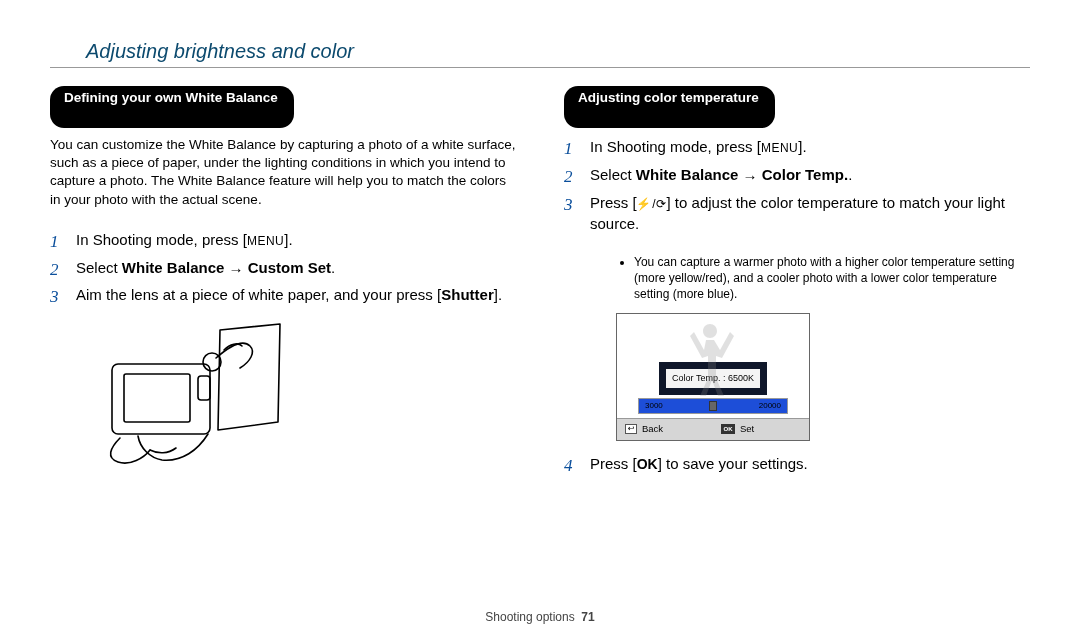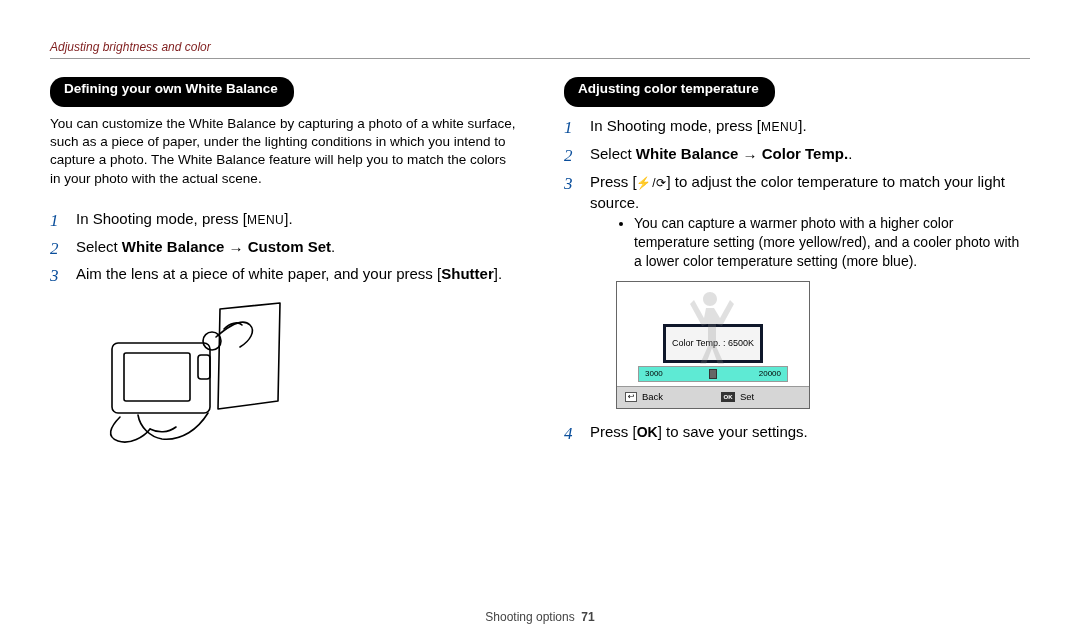--- a/index.html
+++ b/index.html
@@ -6,42 +6,43 @@
   body {
     width: 1080px;
     height: 630px;
     background: #fff;
     font-family: "Segoe UI", "Helvetica Neue", Arial, sans-serif;
     color: #000;
     position: relative;
     padding: 40px 50px 30px 50px;
   }
   .page-header {
-    font-size: 12px;
+    font-size: 20px;
     font-style: italic;
-    color: #7f1d1d;
+    color: #0c4a6e;
     margin-bottom: 4px;
+    margin-left: 36px;
   }
   .header-rule {
     border: none;
     border-top: 1px solid #999;
     margin-bottom: 18px;
   }
   .columns {
     display: flex;
     gap: 48px;
   }
   .col { flex: 1; }
   .pill {
     display: inline-block;
     background: #000;
     color: #fff;
     font-weight: 600;
     font-size: 13.5px;
-    padding: 4px 16px 11px 14px;
+    padding: 4px 16px 23px 14px;
     border-radius: 14px;
     margin-bottom: 8px;
   }
   .intro {
     font-size: 13.5px;
     line-height: 1.35;
     margin-bottom: 20px;
   }
   ol.steps {
     list-style: none;
@@ -74,23 +75,23 @@
     font-size: 12px;
   }
   .ok-glyph {
     font-family: Arial, sans-serif;
     font-weight: 700;
     font-size: 14px;
   }
   .bullet-note {
     list-style: disc;
     margin-left: 44px;
-    font-size: 14px;
+    font-size: 12px;
     line-height: 1.35;
-    margin-top: 0;
+    margin-top: 19px;
     margin-bottom: 10px;
   }
   .illus-left {
     margin: 16px 0 0 40px;
   }
   .lcd-frame {
     width: 194px;
     border: 1px solid #666;
     margin: 8px 0 12px 26px;
     background: #fff;
@@ -102,30 +103,30 @@
     display:flex;flex-direction:column;justify-content:flex-end;align-items:center;
   }
   .silhouette {
     position: absolute;
     top: 4px; left: 58px;
     width: 70px; height: 80px;
     opacity: 0.25;
   }
   .ct-label {
     font-size: 9px;
-    border: 3px solid #0f172a;
+    border: 7px solid #0f172a;
     background: #f4f4f4;
-    padding: 10px 6px;
+    padding: 3px 6px;
     margin-bottom: 3px;
   }
   .ct-slider {
     width: 150px;
     height: 16px;
     border: 1px solid #999;
-    background: #5eead4;
+    background: #1d4ed8;
     margin-bottom: 4px;
     position: relative;
     display:flex;justify-content:space-between;align-items:center;
     font-size:8px;padding:0 6px;
   }
   .ct-slider .knob {
     position:absolute;left:50%;top:50%;transform:translate(-50%,-50%);
     width:8px;height:10px;background:#666;border:1px solid #333;
   }
   .lcd-lower {

